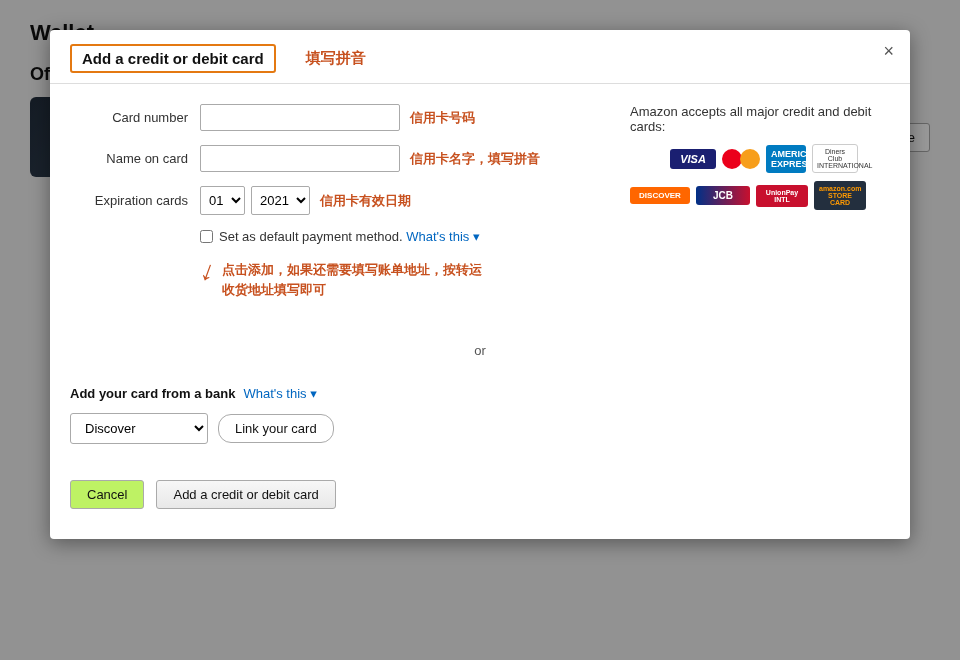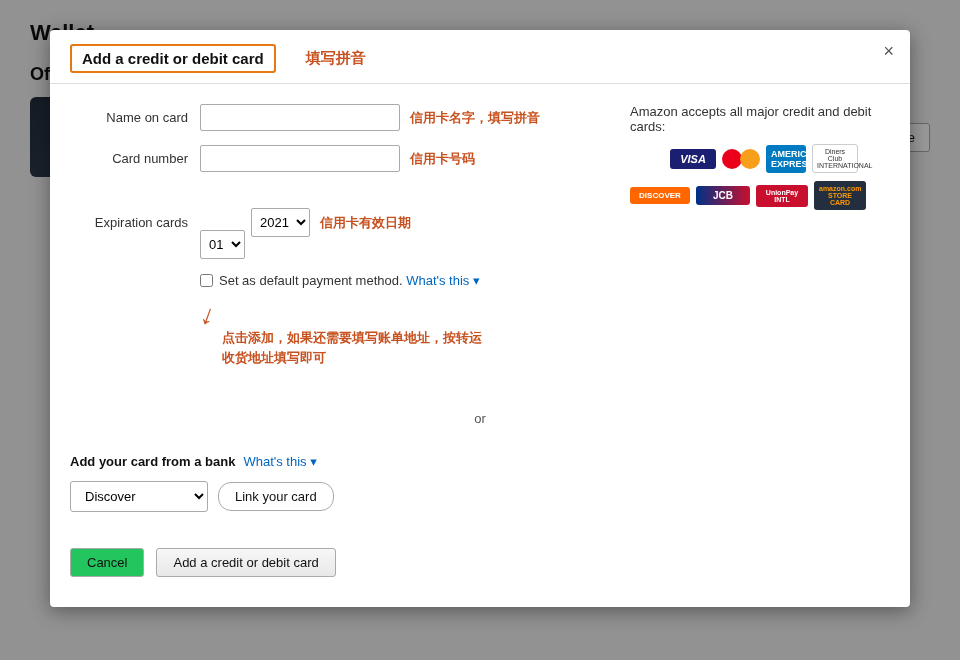--- a/index.html
+++ b/index.html
@@ -204,21 +204,20 @@
       border: 1px solid #aaa;
       padding: 5px 4px;
       font-size: 13px;
       border-radius: 2px;
       background: white;
       cursor: pointer;
     }
 
     .expiry-select:first-child {
       margin-right: 6px;
-      margin-top: 44px;
     }
 
     .checkbox-row {
       display: flex;
       align-items: center;
       margin-bottom: 16px;
       padding-left: 130px;
     }
 
     .checkbox-row input[type="checkbox"] {
@@ -254,21 +253,20 @@
       color: #111;
       font-weight: bold;
     }
 
     .add-card-annotation {
       color: #c7511f;
       font-size: 13px;
       font-weight: bold;
       max-width: 260px;
       line-height: 1.5;
-      margin-top: 24px;
     }
 
     .arrow-annotation {
       position: relative;
       display: flex;
       align-items: flex-start;
       gap: 8px;
     }
 
     .red-arrow {
@@ -346,21 +344,21 @@
 
     .modal-footer {
       display: flex;
       align-items: center;
       padding: 10px 20px;
       gap: 12px;
     }
 
     .cancel-btn {
       border: 1px solid #aaa;
-      background: #22c55e;
+      background: #bef264;
       padding: 6px 16px;
       font-size: 13px;
       border-radius: 3px;
       cursor: pointer;
       color: #111;
     }
 
     .add-card-footer-btn {
       border: 1px solid #aaa;
       background: linear-gradient(to bottom, #f7f7f7, #e8e8e8);
@@ -522,29 +520,29 @@
       <span class="modal-tab-active">Add a credit or debit card</span>
       <span class="modal-tab-cn">填写拼音</span>
       <button class="modal-close">×</button>
     </div>
 
     <div class="modal-body">
 
       <div class="modal-left">
 
         <div class="form-row">
+          <label class="form-label">Card number</label>
+          <input class="form-input" type="text" value="" style="">
+          <span class="form-annotation">信用卡号码</span>
+        </div>
+
+        <div class="form-row">
           <label class="form-label">Name on card</label>
           <input class="form-input" type="text" value="" style="">
           <span class="form-annotation">信用卡名字，填写拼音</span>
-        </div>
-
-        <div class="form-row">
-          <label class="form-label">Card number</label>
-          <input class="form-input" type="text" value="" style="">
-          <span class="form-annotation">信用卡号码</span>
         </div>
 
         <div class="form-row">
           <label class="form-label">Expiration cards</label>
           <div class="expiry-row">
             <select class="expiry-select">
               <option>01</option><option>02</option><option>03</option><option>04</option>
               <option>05</option><option>06</option><option>07</option><option>08</option>
               <option>09</option><option>10</option><option>11</option><option>12</option>
             </select>

